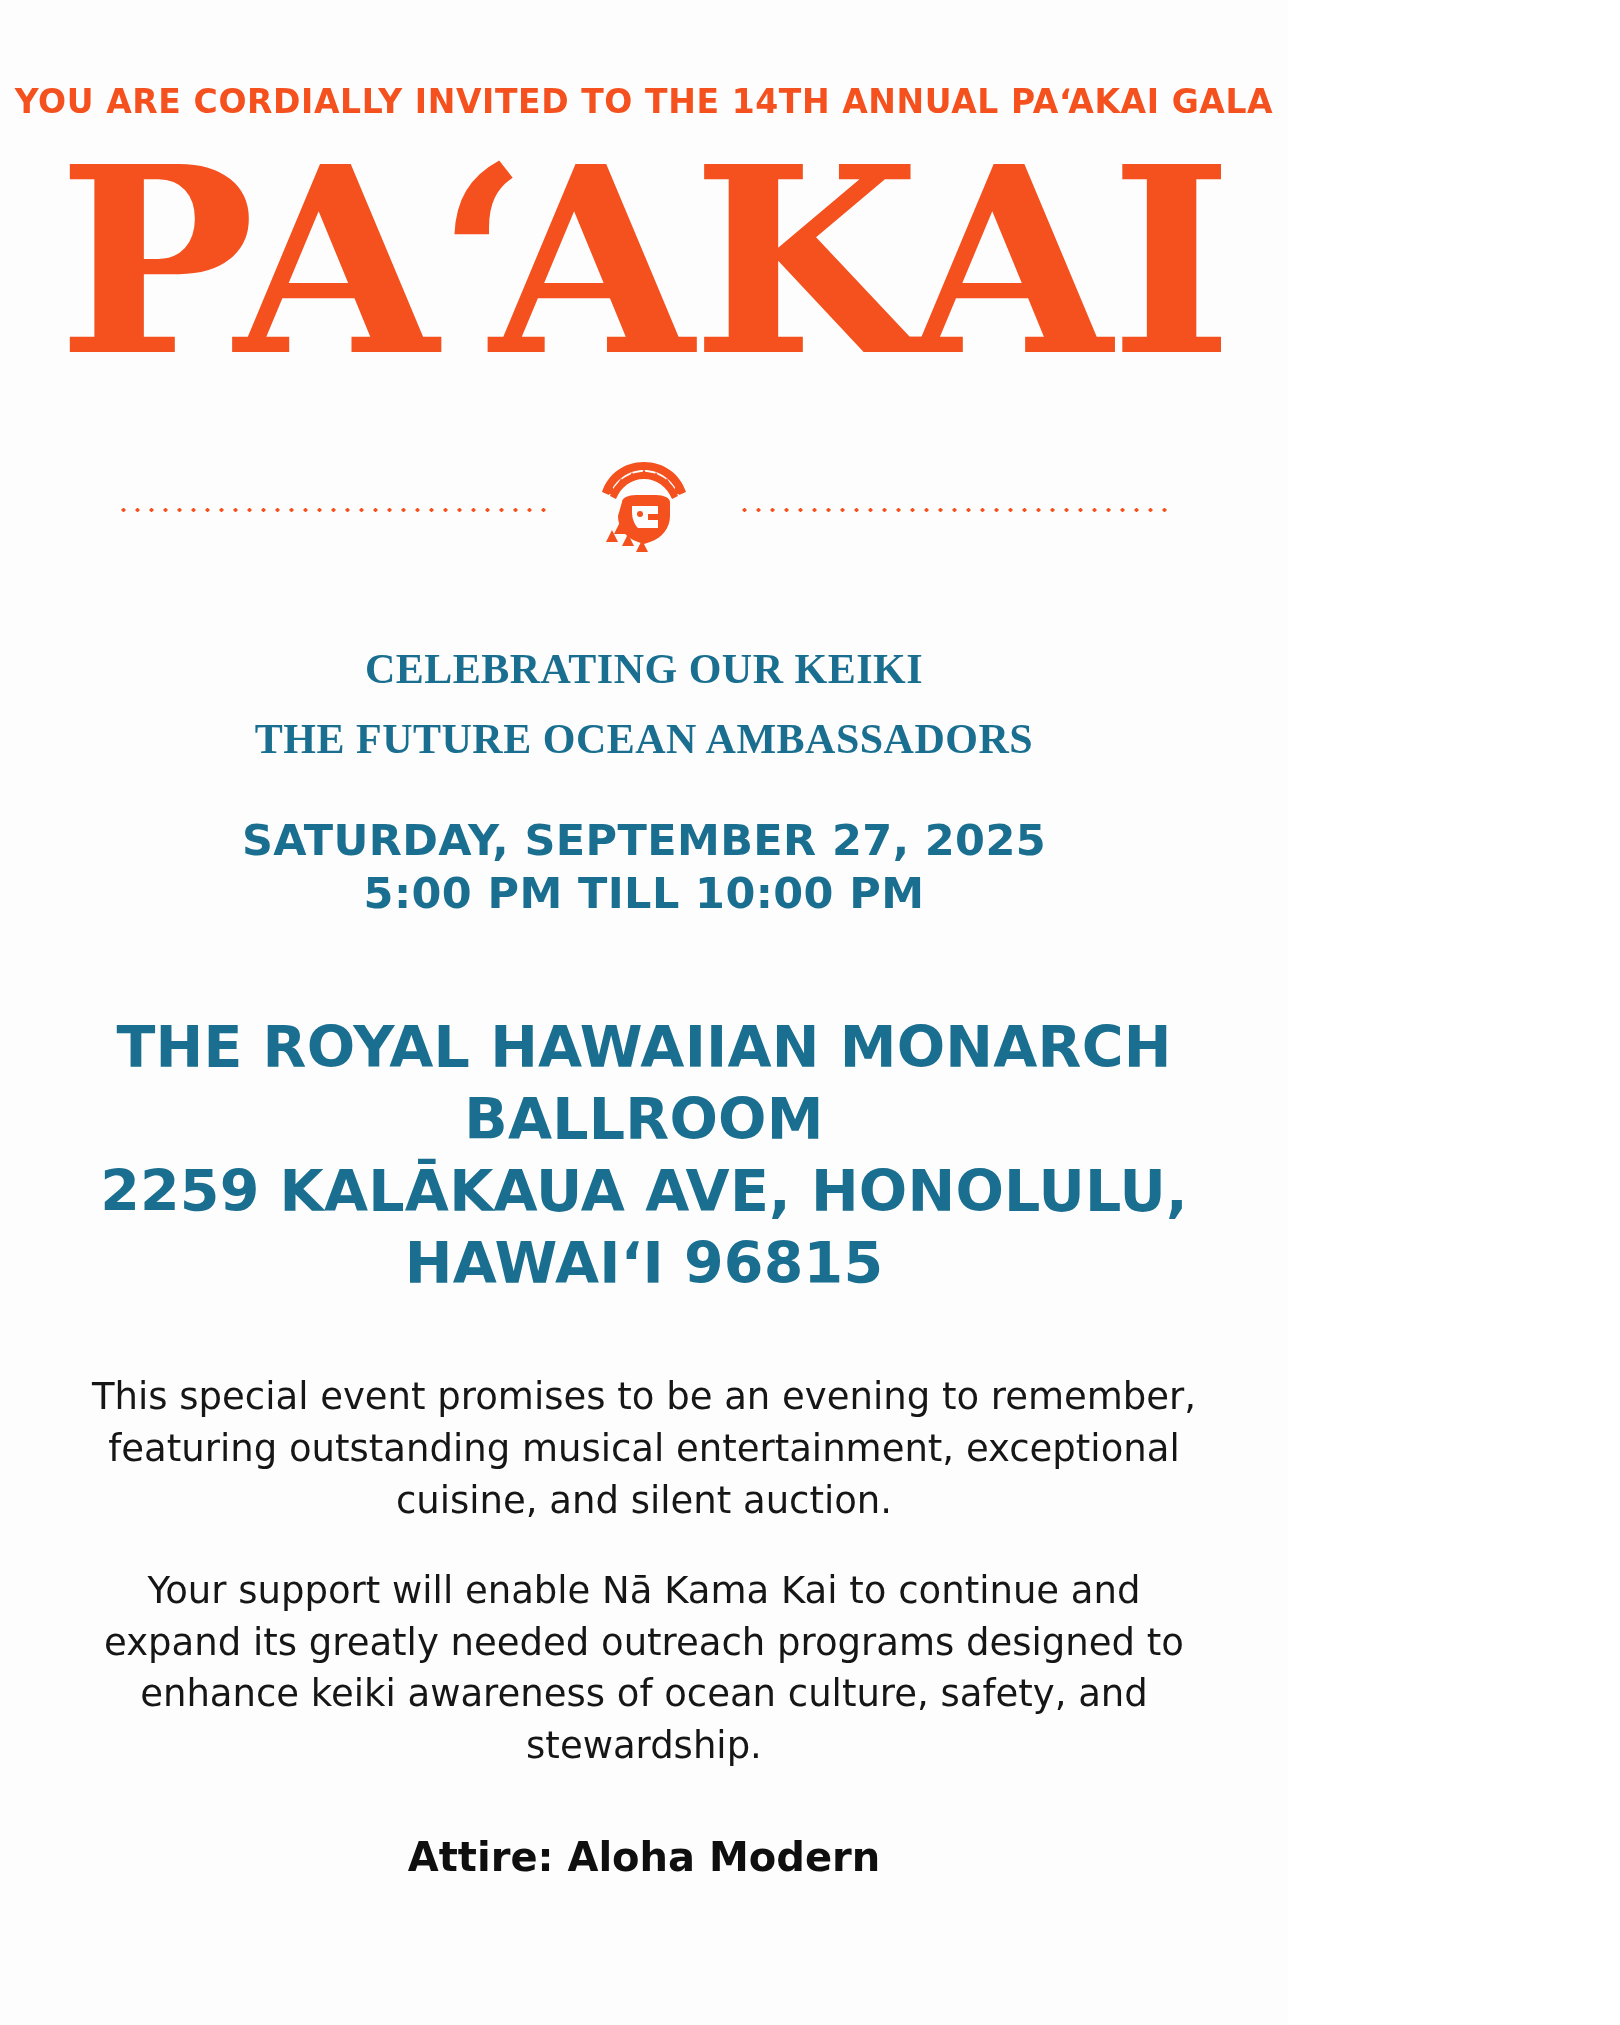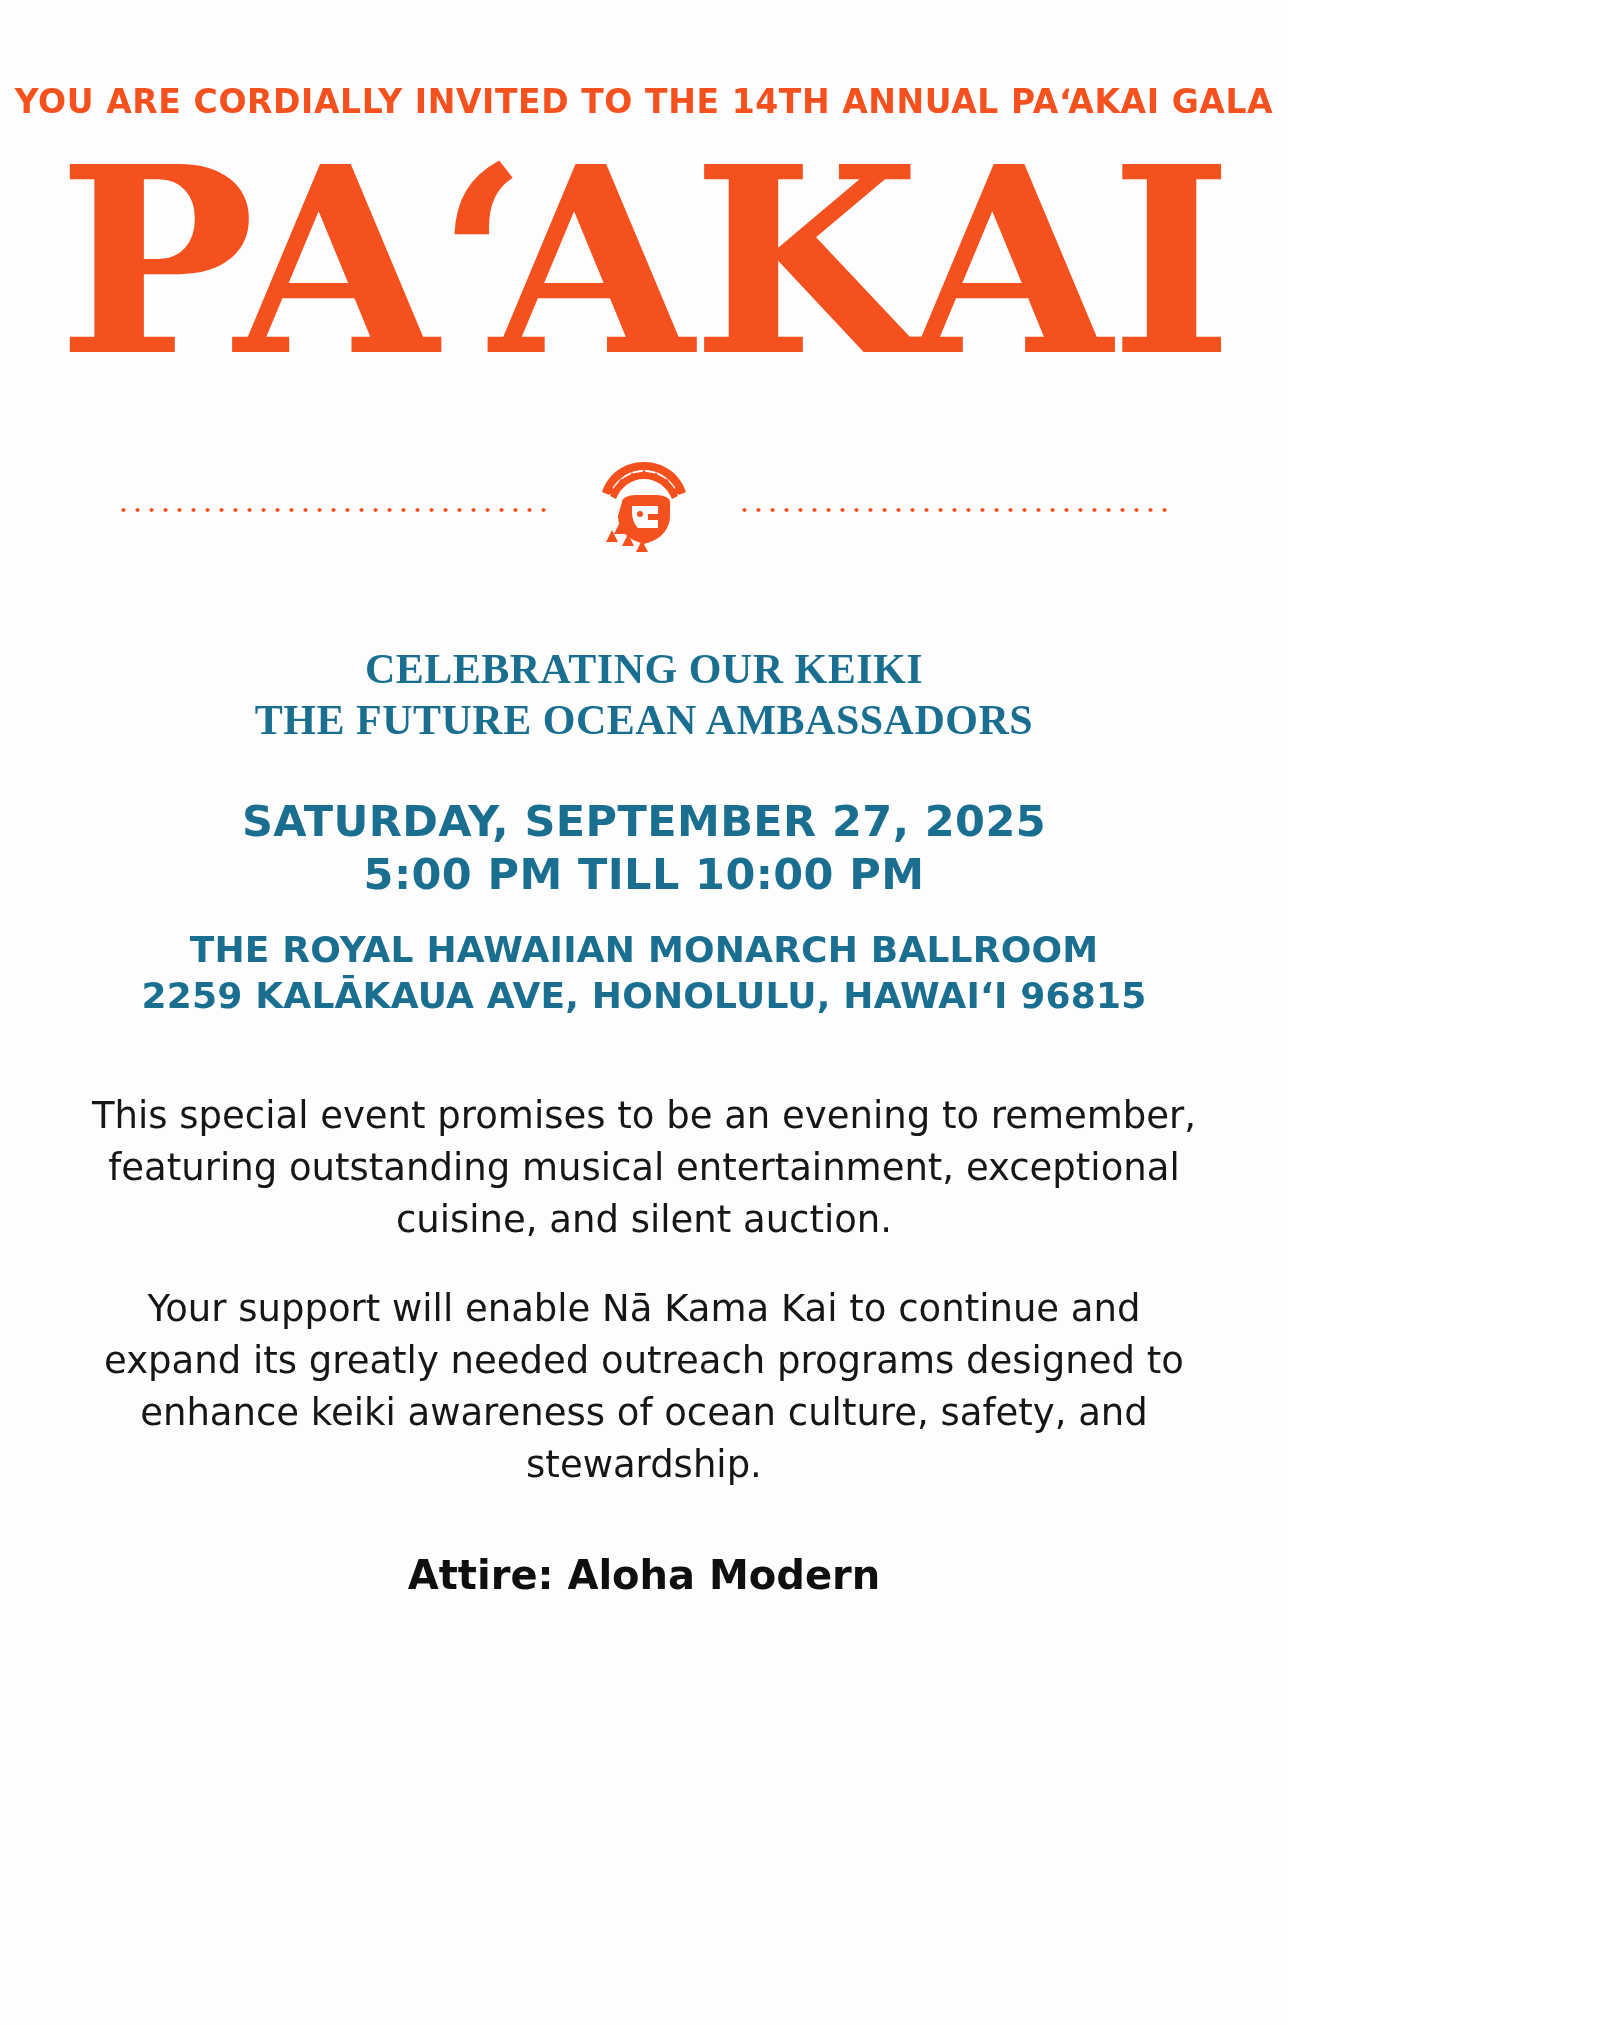--- a/index.html
+++ b/index.html
@@ -88,30 +88,31 @@
   }
   .celebrate {
     margin-top: 78px;
     font-size: 42px;
     line-height: 1.22;
     letter-spacing: 0.5px;
     font-family: Liberation Serif, serif;
   }
   .celebrate .line2 {
     font-size: 42px;
+    margin-top: 19px;
   }
   .datetime {
     margin-top: 48px;
     font-size: 43px;
     line-height: 1.24;
     letter-spacing: 0.4px;
   }
   .venue {
-    margin-top: 26px;
-    font-size: 36px;
+    margin-top: 92px;
+    font-size: 57px;
     line-height: 1.26;
     letter-spacing: 0.2px;
   }
 
   
   .body-text {
     color: #161616;
     font-family: "DejaVu Sans", sans-serif;
     font-weight: 400;
     font-size: 37px;

